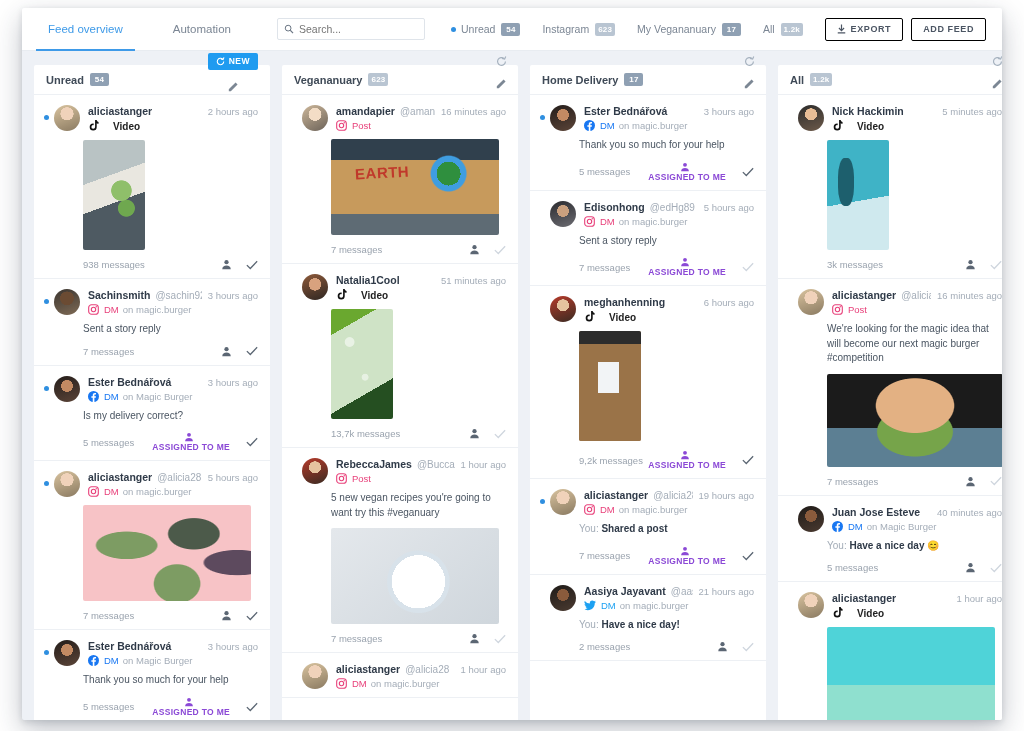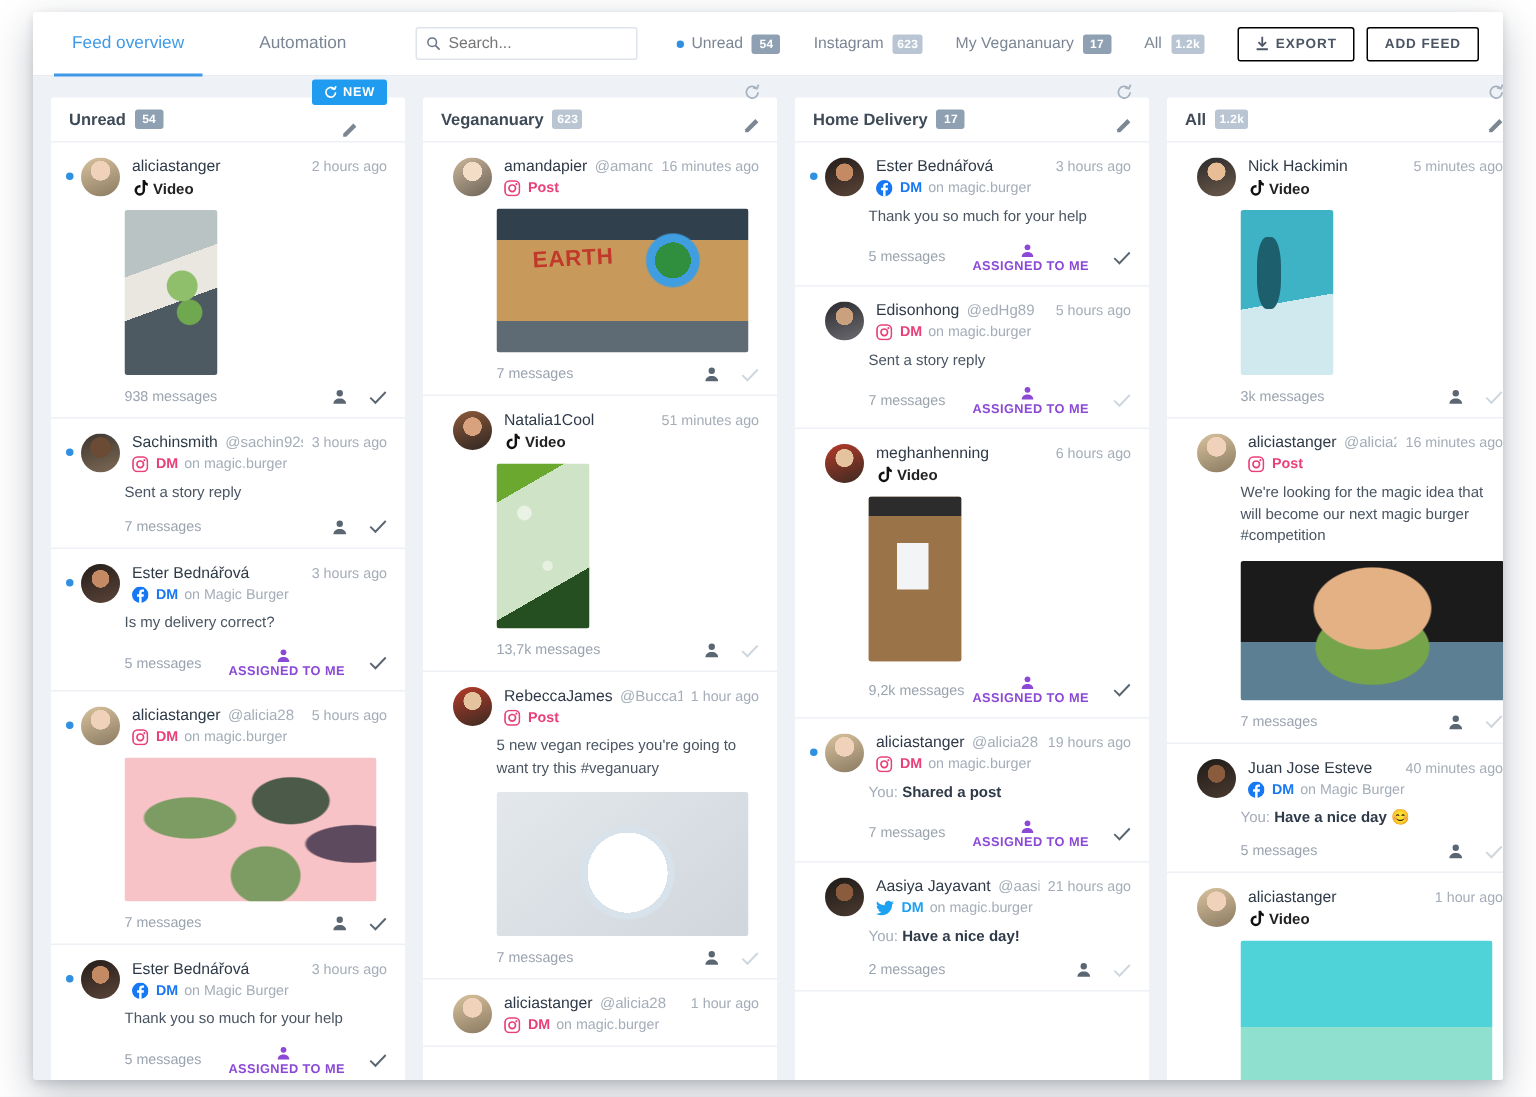--- a/index.html
+++ b/index.html
@@ -99,27 +99,27 @@
     width: 5px; height: 5px; border-radius: 50%; background: #2f8fe0;
     margin-top: 10px; margin-right: 5px; flex: 0 0 5px;
   }
   .unread-dot.hidden { visibility: hidden; }
   .avatar {
     width: 26px; height: 26px; border-radius: 50%; flex: 0 0 26px; margin-right: 8px;
     background-size: cover; background-position: center; overflow: hidden;
   }
   .meta { flex: 1; min-width: 0; }
   .meta-row1 { display: flex; align-items: baseline; }
-  .uname { font-size: 10.5px; font-weight: normal; color: #2f3a48; white-space: nowrap; }
+  .uname { font-size: 10.5px; font-weight: bold; color: #2f3a48; white-space: nowrap; }
   .handle { font-size: 10px; color: #a4adb8; margin-left: 5px; white-space: nowrap; overflow: hidden; }
   .time { font-size: 9.5px; color: #a4adb8; margin-left: auto; white-space: nowrap; padding-left: 6px; }
   .meta-row2 { display: flex; align-items: center; margin-top: 3px; }
-  .src-label { font-size: 9.5px; font-weight: bold; margin-left: 5px; }
+  .src-label { font-size: 9.5px; font-weight: normal; margin-left: 5px; }
   .src-on { font-size: 9.5px; color: #a4adb8; margin-left: 4px; }
-  .tt-label { font-size: 10px; font-weight: bold; color: #222; margin-left: 3px; }
+  .tt-label { font-size: 10px; font-weight: bold; color: #222; margin-left: 14px; }
   .card-text { font-size: 10px; color: #4a5562; line-height: 1.45; margin: 7px 0 0 39px; }
   .card-text .you { color: #a4adb8; }
   .card-text .strong { color: #2f3a48; font-weight: bold; }
   .media { margin: 8px 0 0 39px; border-radius: 2px; overflow: hidden; }
   .media.portrait { width: 62px; height: 110px; }
   .media.land { width: 168px; height: 96px; }
   .media.wide { width: 176px; height: 93px; }
   .card-foot { display: flex; align-items: center; margin: 9px 0 0 39px; }
   .msg-count { font-size: 9.5px; color: #9aa3ae; }
   .assigned {

